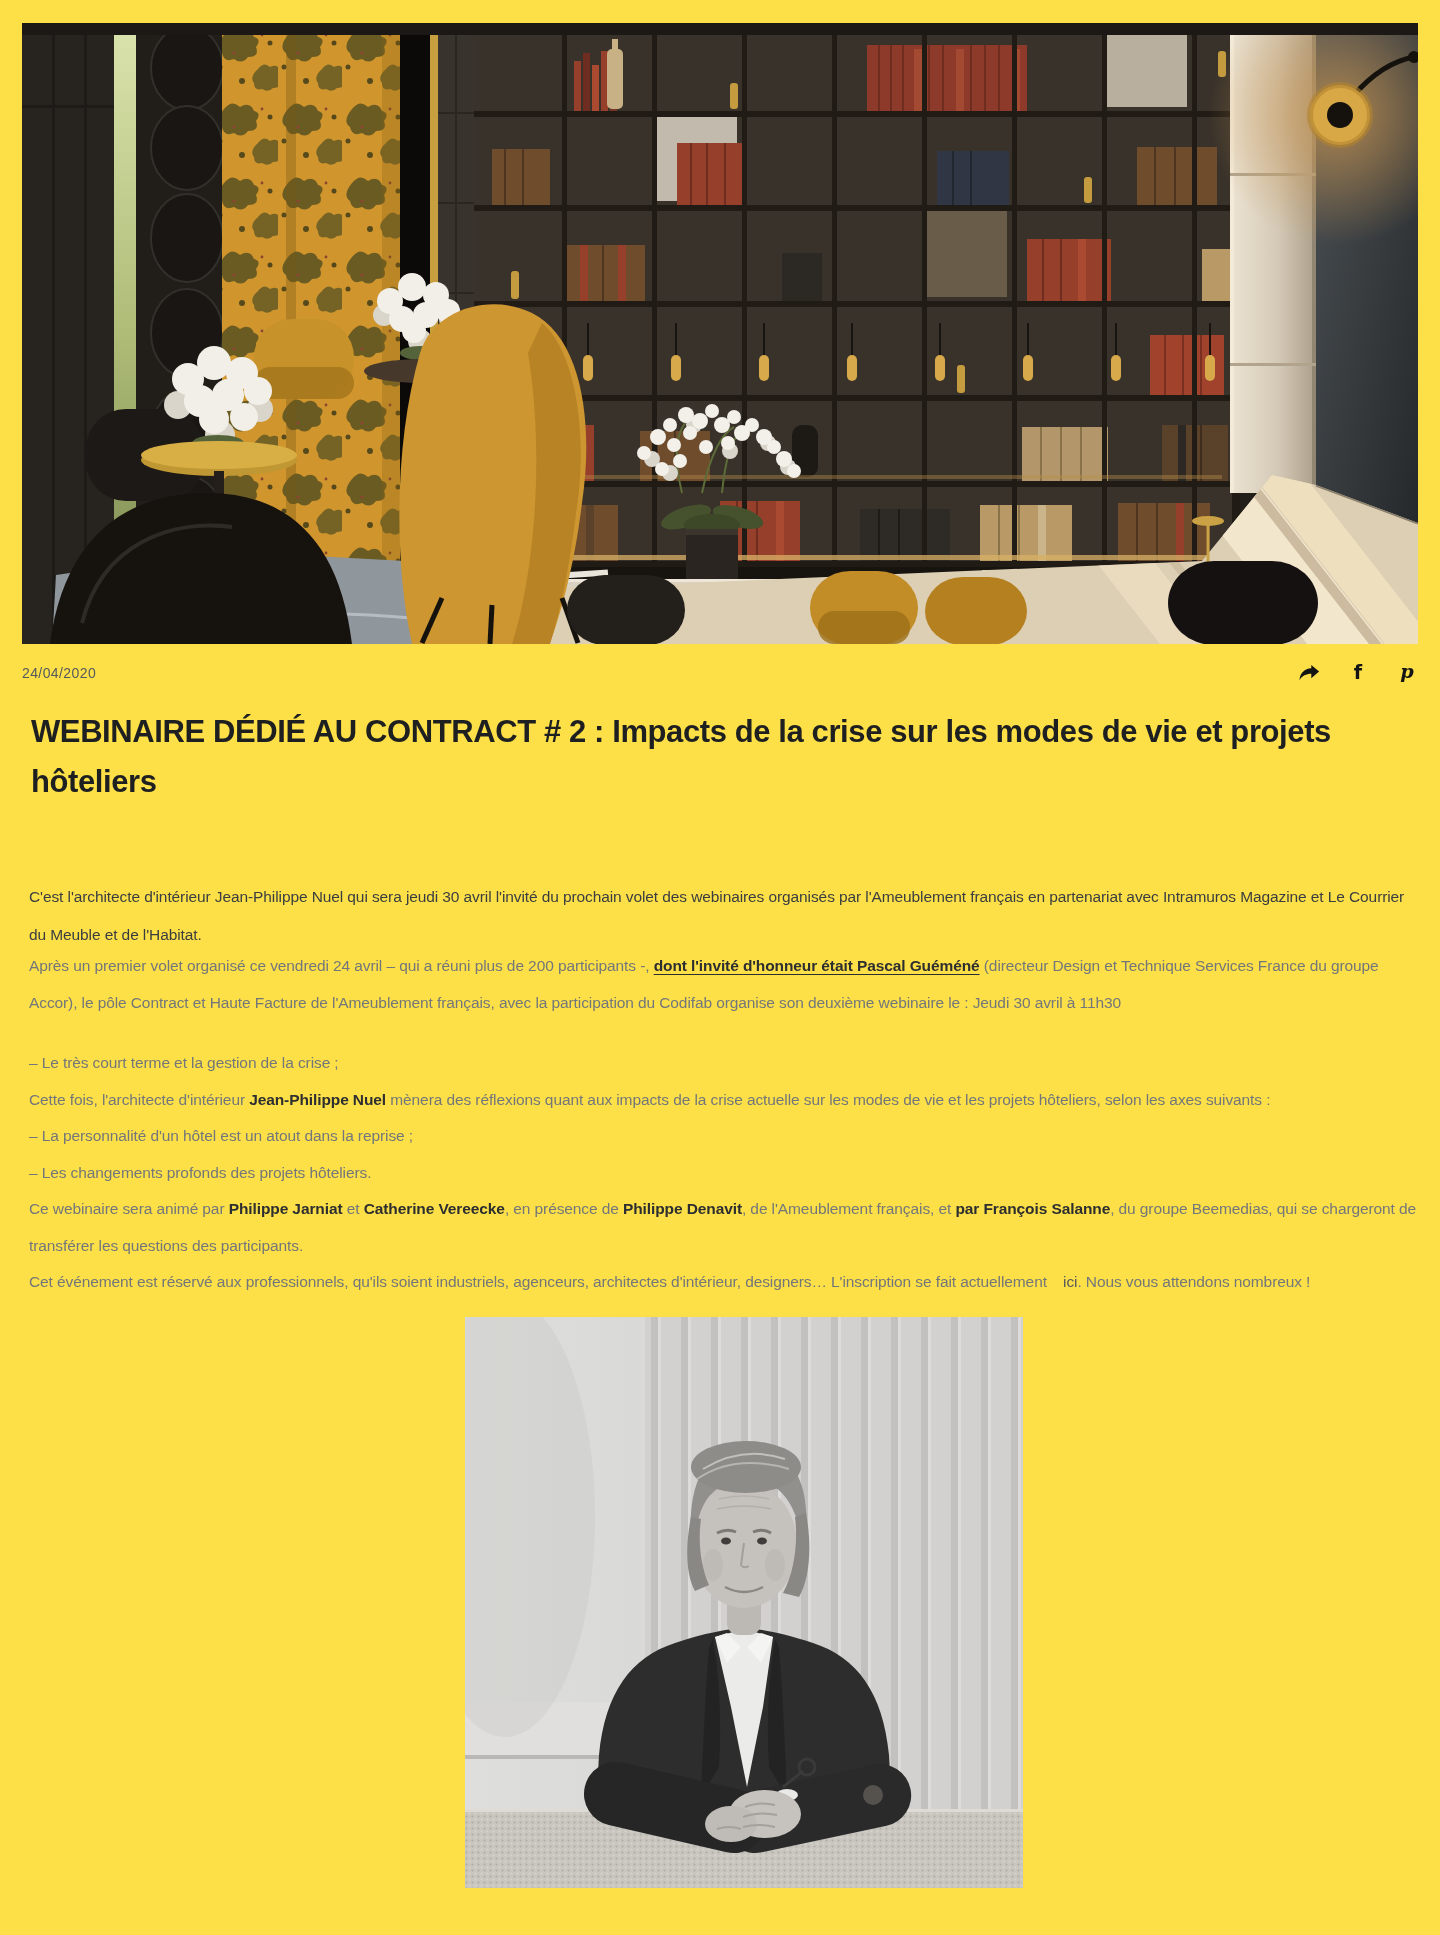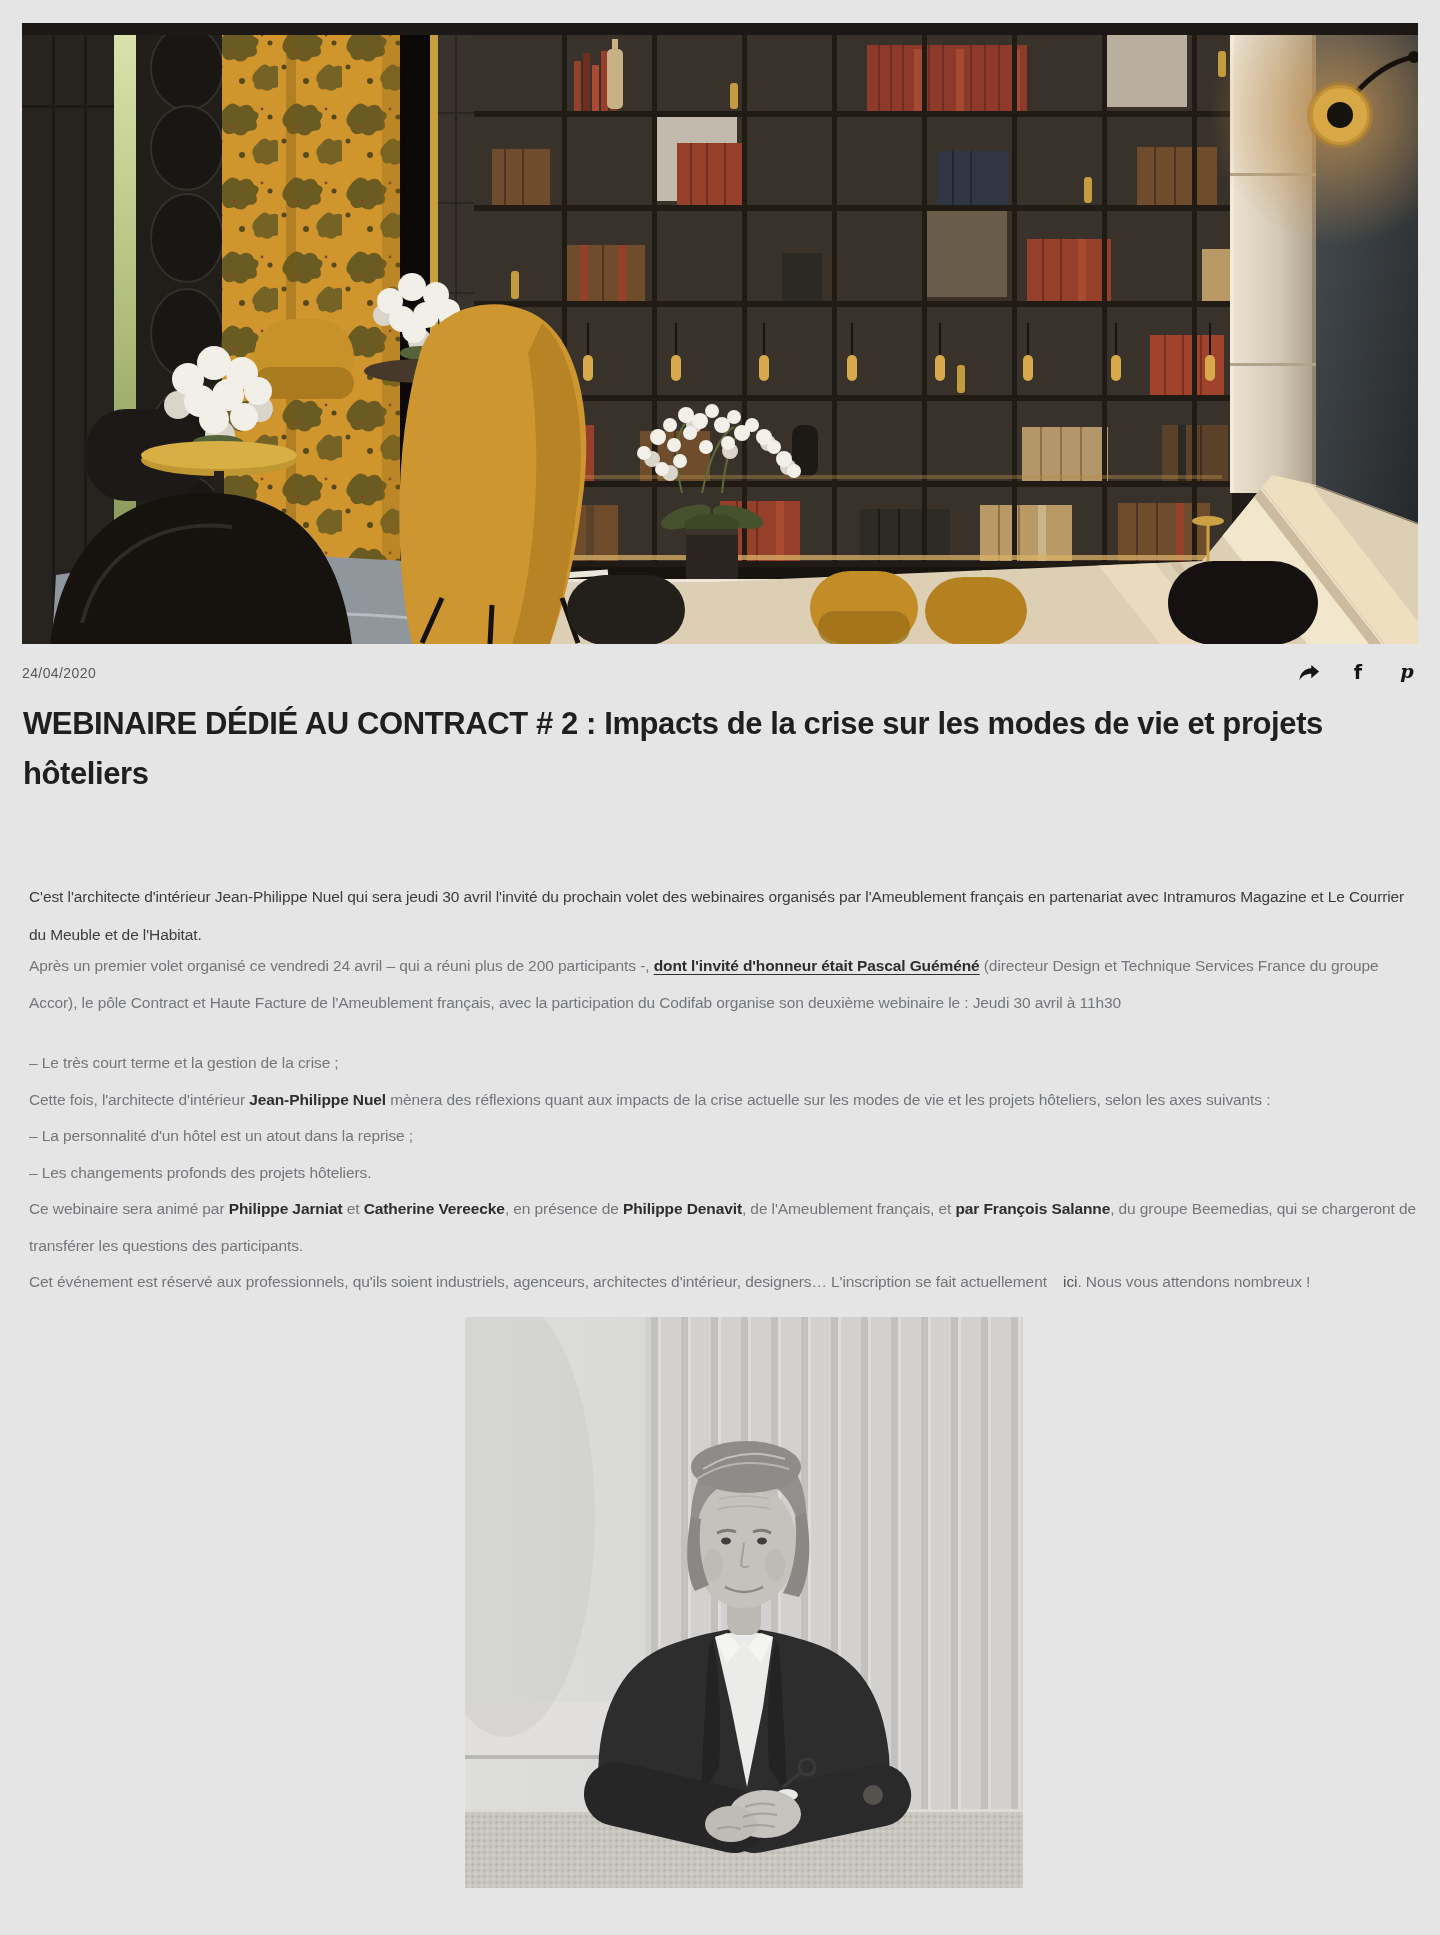--- a/index.html
+++ b/index.html
@@ -1,25 +1,25 @@
 <!DOCTYPE html>
 <html><head>
 <meta charset="utf-8">
 <style>
   html,body{margin:0;padding:0;background:#ffffff;}
-  .page{position:relative;width:1440px;height:1935px;background:#e5e5e5;overflow:hidden;
+  .page{position:relative;width:1440px;height:1935px;background:#fde047;overflow:hidden;
         font-family:"Liberation Sans",sans-serif;}
   .hero{position:absolute;left:22px;top:23px;width:1396px;height:621px;}
   .hero svg{display:block;width:100%;height:100%;}
   .meta-row{position:absolute;left:22px;top:658px;width:1396px;height:30px;
             display:flex;justify-content:space-between;align-items:center;}
   .date{font-size:14px;color:#55595d;letter-spacing:.4px;}
   .share-icons{display:flex;gap:27px;align-items:center;}
   .share-icons .icon{width:22px;height:22px;display:block;cursor:pointer;}
-  .title{position:absolute;left:22px;top:698px;width:1386px;margin:1px;
+  .title{position:absolute;left:22px;top:698px;width:1386px;margin:9px;
          font-size:31px;line-height:50px;font-weight:700;color:#1e1f21;letter-spacing:-0.4px;}
   .standfirst{position:absolute;left:29px;top:878px;width:1384px;margin:0;
               font-size:15.5px;line-height:38px;color:#3a3d40;letter-spacing:-0.1px;}
   .p-volet{position:absolute;left:29px;top:947px;width:1390px;margin:0;
            font-size:15.5px;line-height:37px;color:#73767a;letter-spacing:-0.1px;}
   .body-block{position:absolute;left:29px;top:1045px;width:1392px;
               font-size:15.5px;line-height:36.5px;color:#73767a;letter-spacing:-0.1px;}
   .body-block p{margin:0;}
   .nowrap{white-space:nowrap;}
   .seg-b{font-weight:700;color:#2c2e30;}

